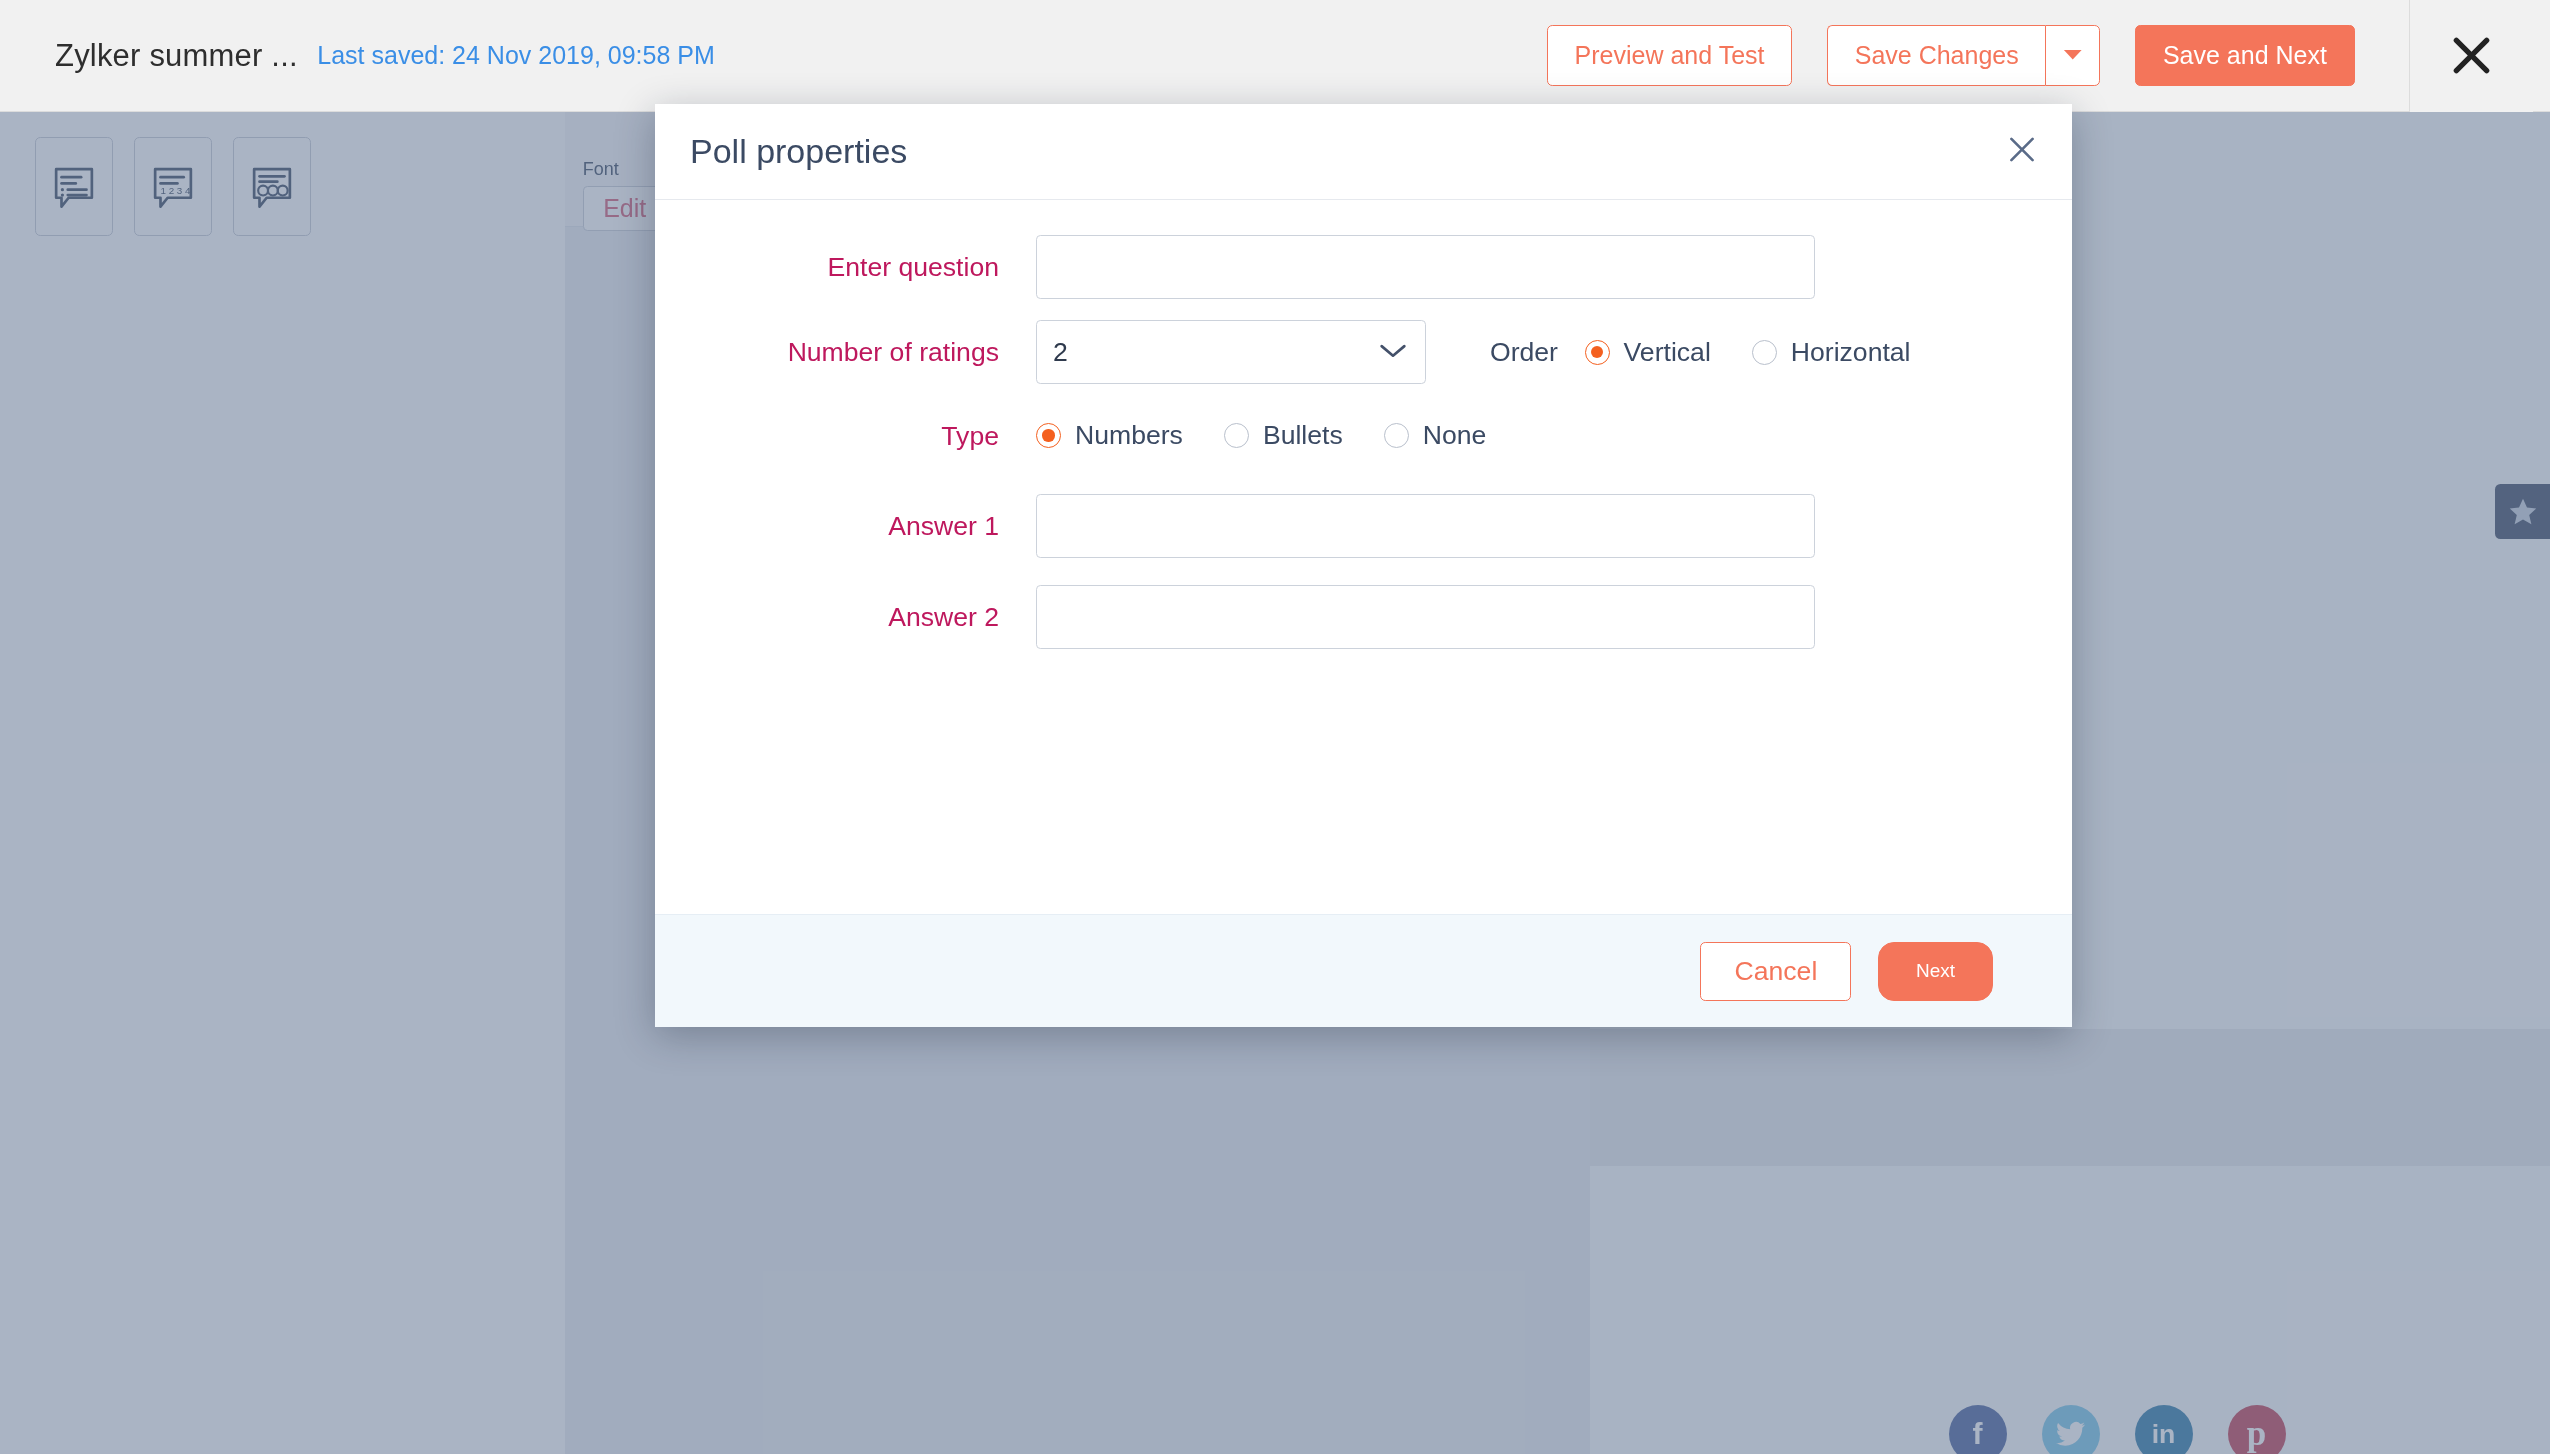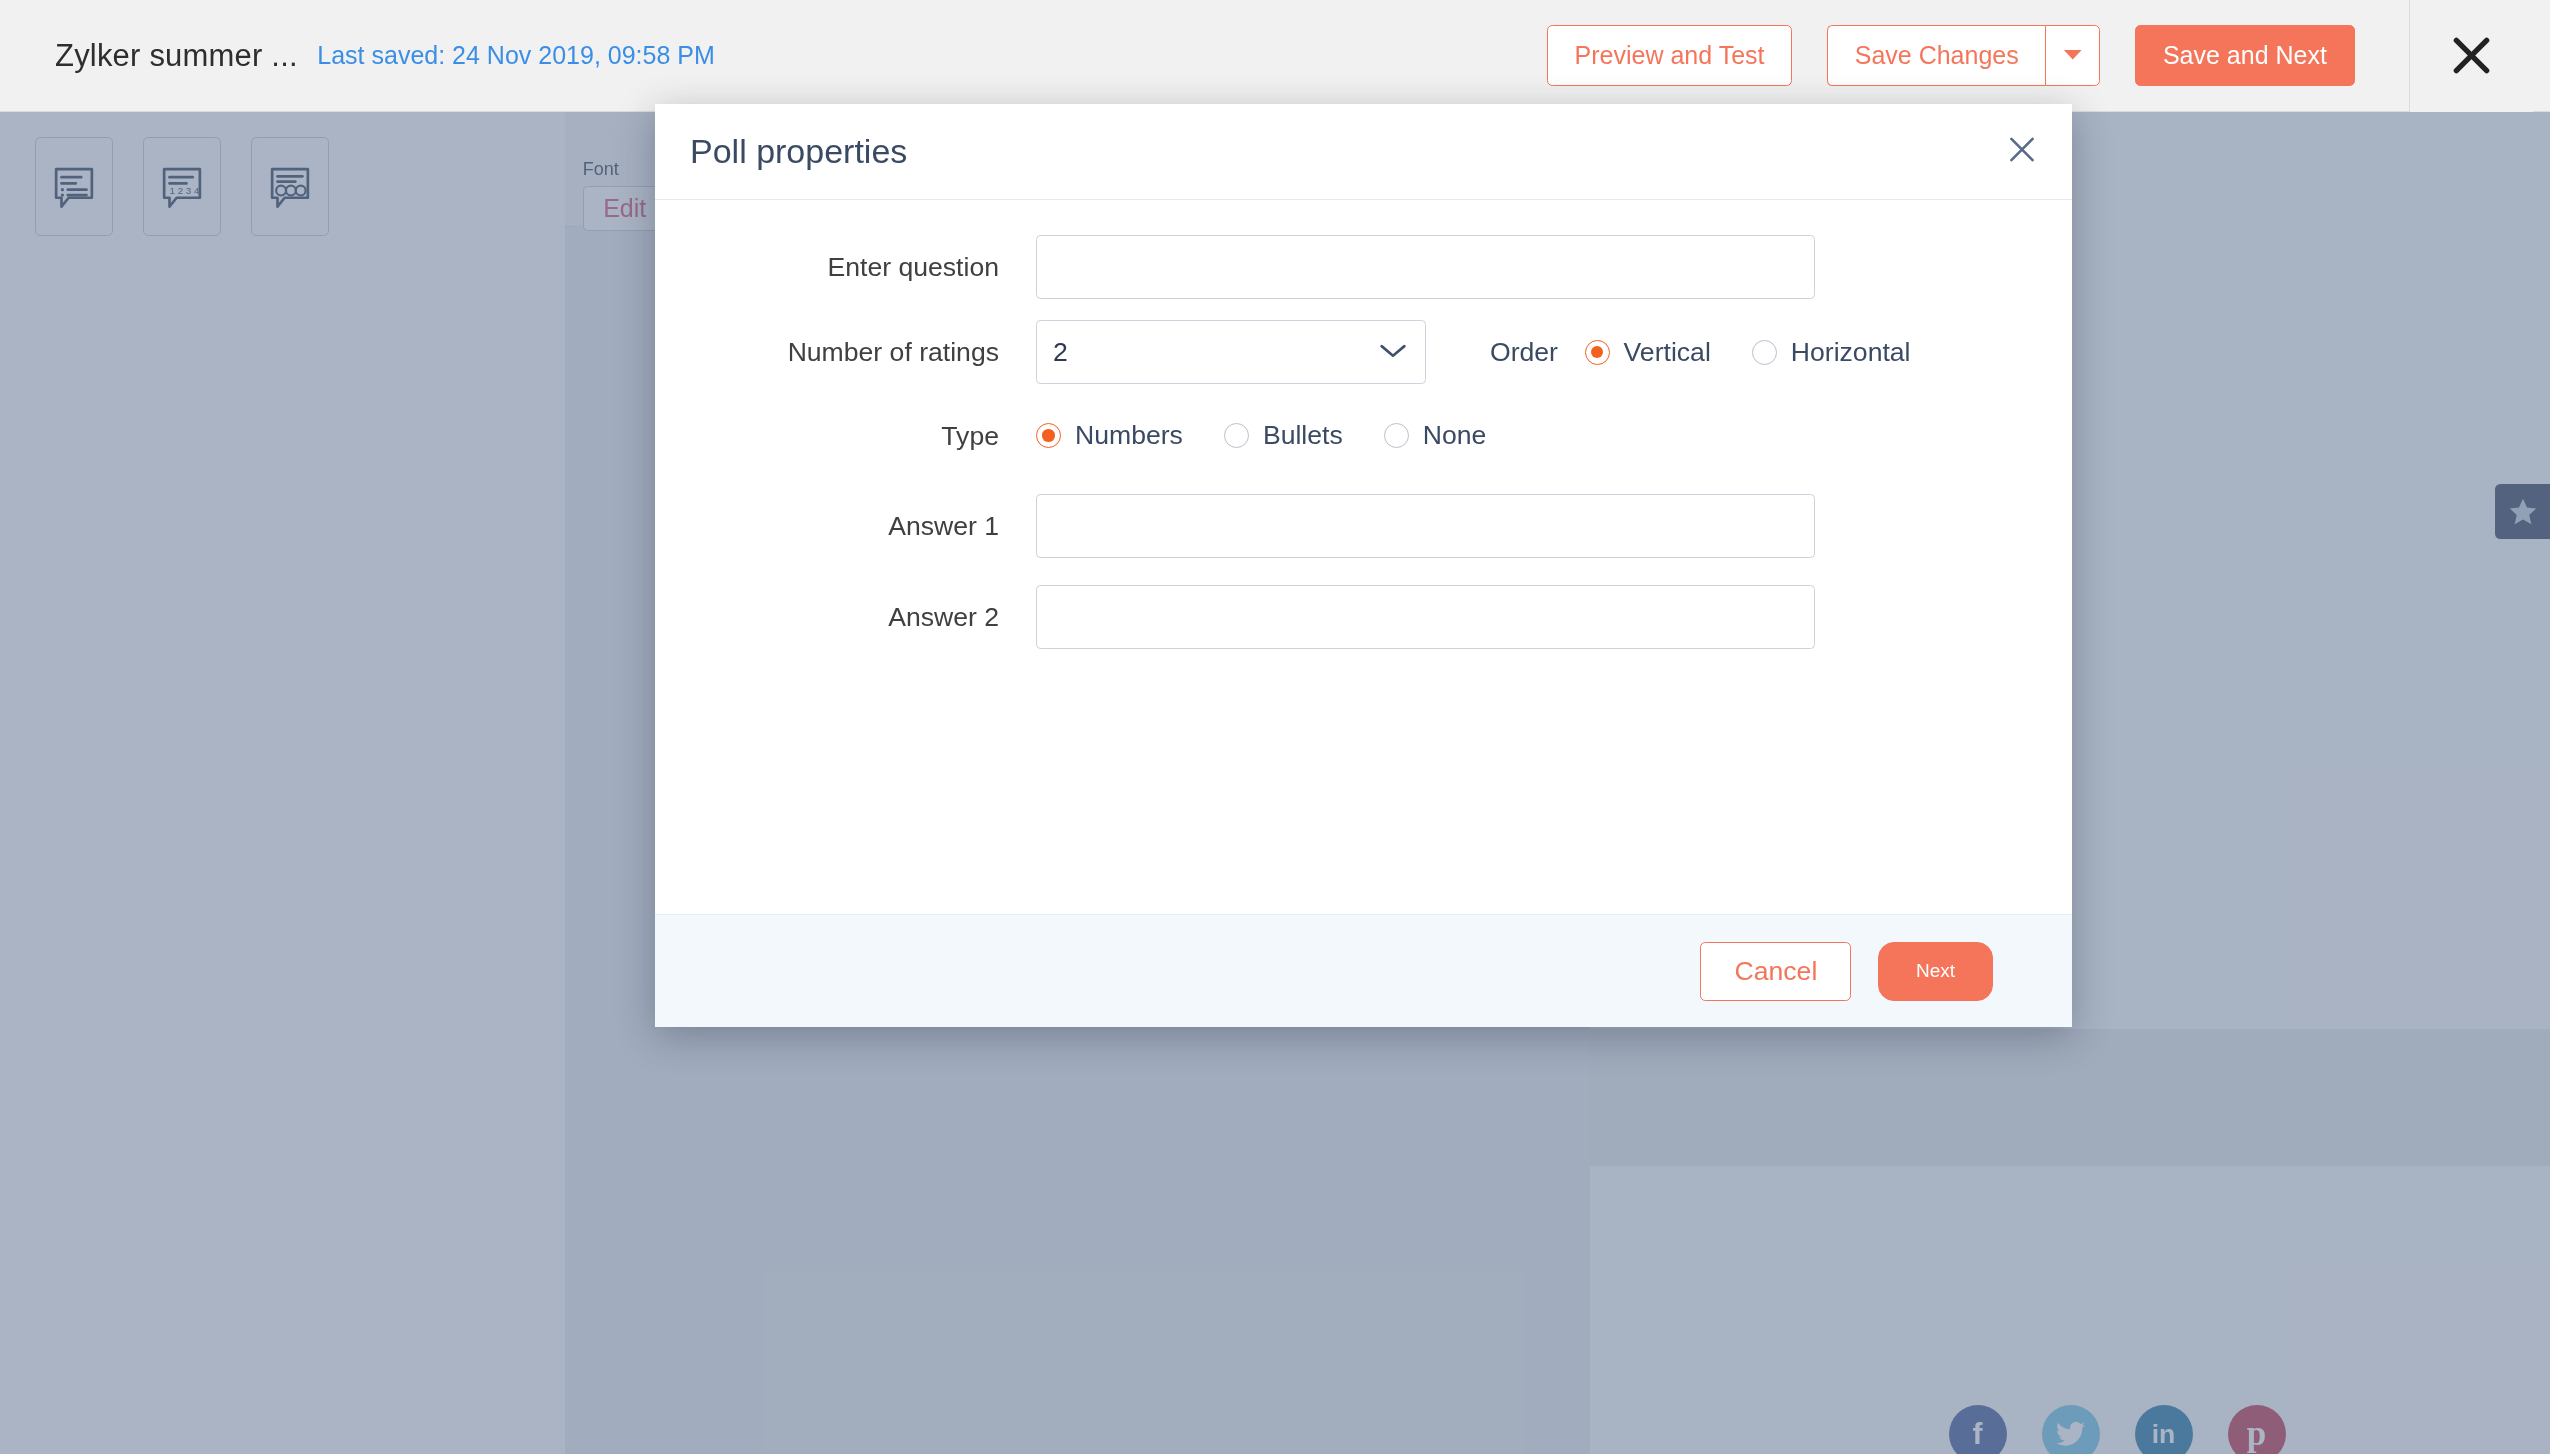--- a/index.html
+++ b/index.html
@@ -76,21 +76,21 @@
   }
   #sidebar-back {
     position: absolute; left: 31px; top: 50%; transform: translateY(-50%);
     font-size: 39px; color: #3b4a63; cursor: pointer; line-height: 1;
   }
   #sidebar-title {
     width: 100%; text-align: center; font-size: 32px; color: #3b4a63;
     padding-left: 12.4px;
   }
   #poll-templates {
-    display: flex; gap: 30px; padding: 25px 0 0 35px;
+    display: flex; gap: 21px; padding: 25px 0 0 35px;
   }
   .poll-card {
     width: 78px; height: 99px; border: 0.9px solid #c7ccd6; border-radius: 5.3px;
     background: #fff; display: flex; align-items: center; justify-content: center;
     cursor: pointer;
   }
   .poll-card svg { display: block; }
 
   
   #editor {
@@ -168,21 +168,21 @@
   #next-button {
     background: #f4755a; border: 1.8px solid #f4755a; border-radius: 16px;
     color: #fff; font-size: 19px; width: 115px; height: 59px;
     display: flex; align-items: center; justify-content: center; cursor: pointer;
   }
 
   
   .row { display: flex; align-items: flex-start; margin-bottom: 21px; }
   .row-label {
     width: 381px; text-align: right; padding-right: 37px;
-    font-size: 26.6px; color: #404040; line-height: 64px;
+    font-size: 26.6px; color: #be185d; line-height: 64px;
   }
   .text-input {
     width: 779px; height: 64px; border: 0.9px solid #ccd2db; border-radius: 4.4px;
     background: #fff; font-size: 26.6px; color: #2f3a4d; padding: 0 16px;
     font-family: "Liberation Sans", sans-serif; outline: none;
   }
   .select-wrap { position: relative; width: 390px; }
   .select-box {
     width: 390px; height: 64px; border: 0.9px solid #ccd2db; border-radius: 4.4px;
     background: #fff; font-size: 26.6px; color: #2f3a4d;

